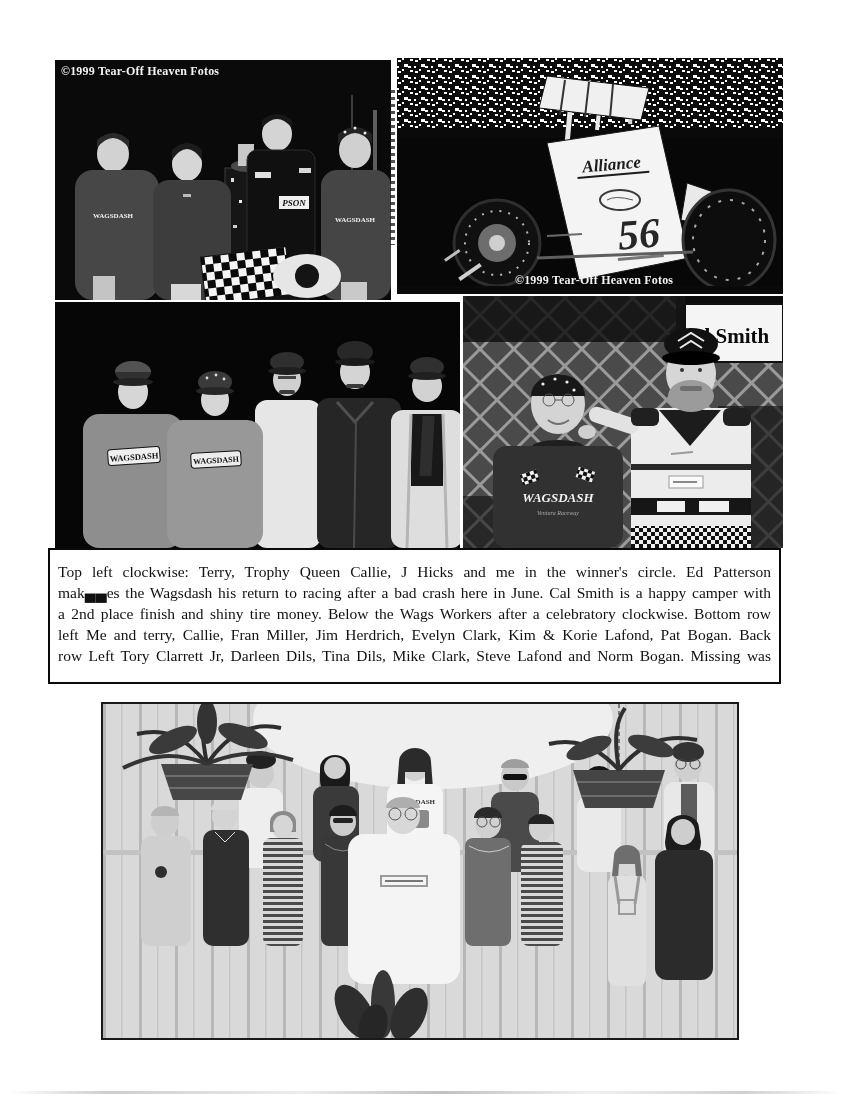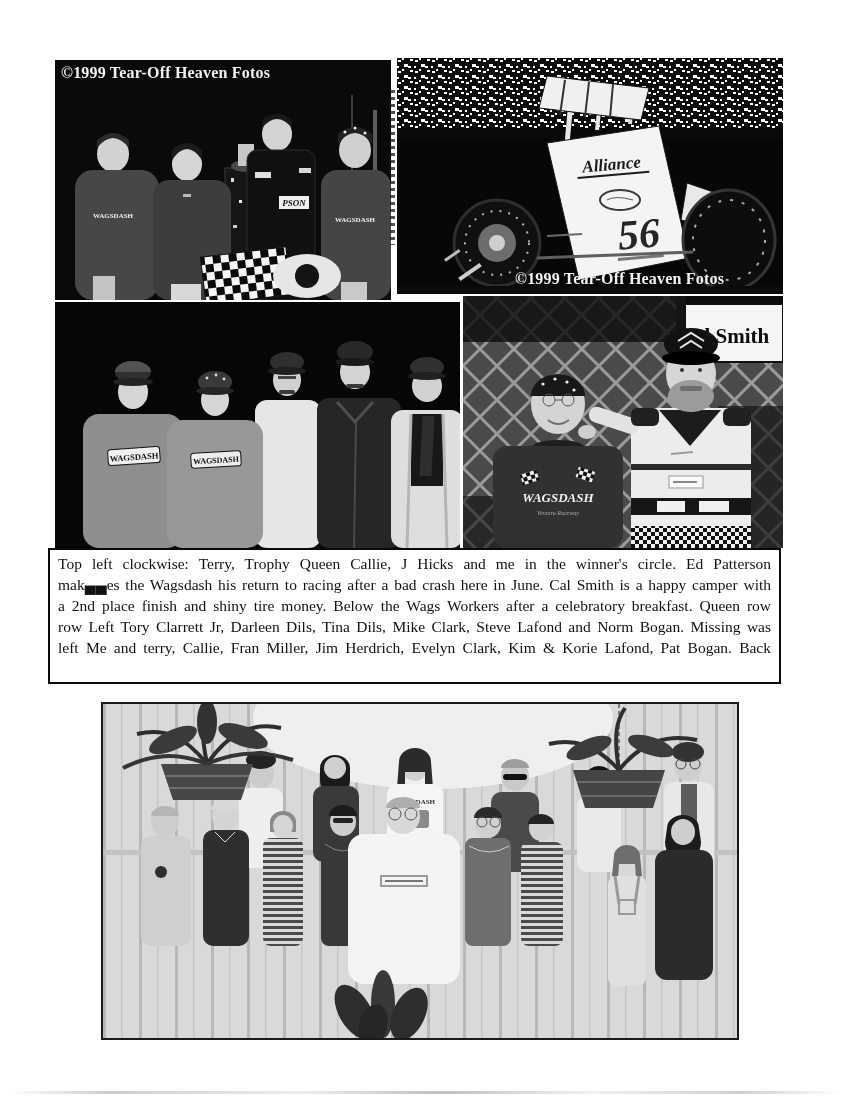--- a/index.html
+++ b/index.html
@@ -1,24 +1,24 @@
 <!DOCTYPE html>
 <html><head>
 <meta charset="utf-8">
 <style>
   html,body{margin:0;padding:0;background:#ffffff;}
   .page{position:relative;width:850px;height:1100px;background:#ffffff;overflow:hidden;
         font-family:"Liberation Serif", serif;}
   .photo{position:absolute;overflow:hidden;background:#000;}
   .photo svg{display:block;width:100%;height:100%;}
-  .copyright{position:absolute;color:#f2f2f2;font-weight:bold;font-size:16px;
+  .copyright{position:absolute;color:#f2f2f2;font-weight:bold;font-size:12px;
              letter-spacing:.2px;white-space:nowrap;font-family:"Liberation Serif",serif;}
   .caption-box{position:absolute;left:48px;top:548px;width:733px;height:136px;
                box-sizing:border-box;border:2px solid #0a0a0a;background:#fff;
-               padding:4px 8px;z-index:5;}
+               padding:12px 8px;z-index:5;}
   .cap-line{font-size:15.5px;line-height:20.9px;color:#111;
             text-align:justify;text-align-last:justify;white-space:normal;}
   .edge-marks{position:absolute;left:390px;top:90px;width:5px;height:155px;
               background:repeating-linear-gradient(180deg,#1a1a1a 0 3px,transparent 3px 7px);
               opacity:.75;}
   .scan-streak{position:absolute;left:8px;top:1091px;width:834px;height:3px;
      background:linear-gradient(90deg,rgba(175,175,175,0) 0%,rgba(165,165,165,.55) 12%,
      rgba(195,195,195,.30) 35%,rgba(150,150,150,.60) 52%,rgba(200,200,200,.25) 70%,
      rgba(160,160,160,.50) 88%,rgba(180,180,180,0) 100%);}
   .bphoto{border:2px solid #1a1a1a;background:#d8d8d8;}
@@ -274,23 +274,23 @@
         <ellipse cx="228" cy="62" rx="29" ry="7" fill="#000"></ellipse>
         <polyline points="215,45 228,37 241,45" stroke="#e8e8e8" stroke-width="2" fill="none"></polyline>
         <polyline points="217,52 228,45 239,52" stroke="#e8e8e8" stroke-width="2" fill="none"></polyline>
       </g>
     </svg>
   </div>
 
   <div class="caption-box">
     <div class="cap-line">Top left clockwise: Terry, Trophy Queen Callie, J Hicks and me in the winner's circle. Ed Patterson</div>
     <div class="cap-line">mak▄▄es the Wagsdash his return to racing after a bad crash here in June. Cal Smith is a happy camper with</div>
-    <div class="cap-line">a 2nd place finish and shiny tire money. Below the Wags Workers after a celebratory breakfast. Queen row</div>
+    <div class="cap-line">a 2nd place finish and shiny tire money. Below the Wags Workers after a celebratory clockwise. Bottom row</div>
+    <div class="cap-line">left Me and terry, Callie, Fran Miller, Jim Herdrich, Evelyn Clark, Kim &amp; Korie Lafond, Pat Bogan. Back</div>
     <div class="cap-line">row Left Tory Clarrett Jr, Darleen Dils, Tina Dils, Mike Clark, Steve Lafond and Norm Bogan. Missing was</div>
-    <div class="cap-line">left Me and terry, Callie, Fran Miller, Jim Herdrich, Evelyn Clark, Kim &amp; Korie Lafond, Pat Bogan. Back</div>
   </div>
 
   <div class="photo bphoto" style="left:101px;top:702px;width:634px;height:334px;">
     <svg viewBox="0 0 634 334">
       <defs>
         <pattern id="planks" width="36" height="20" patternUnits="userSpaceOnUse">
           <rect width="36" height="20" fill="#d9d9d9"></rect>
           <rect x="0" y="0" width="3" height="20" fill="#b8b8b8"></rect>
           <rect x="18" y="0" width="1.5" height="20" fill="#c6c6c6"></rect>
         </pattern>

